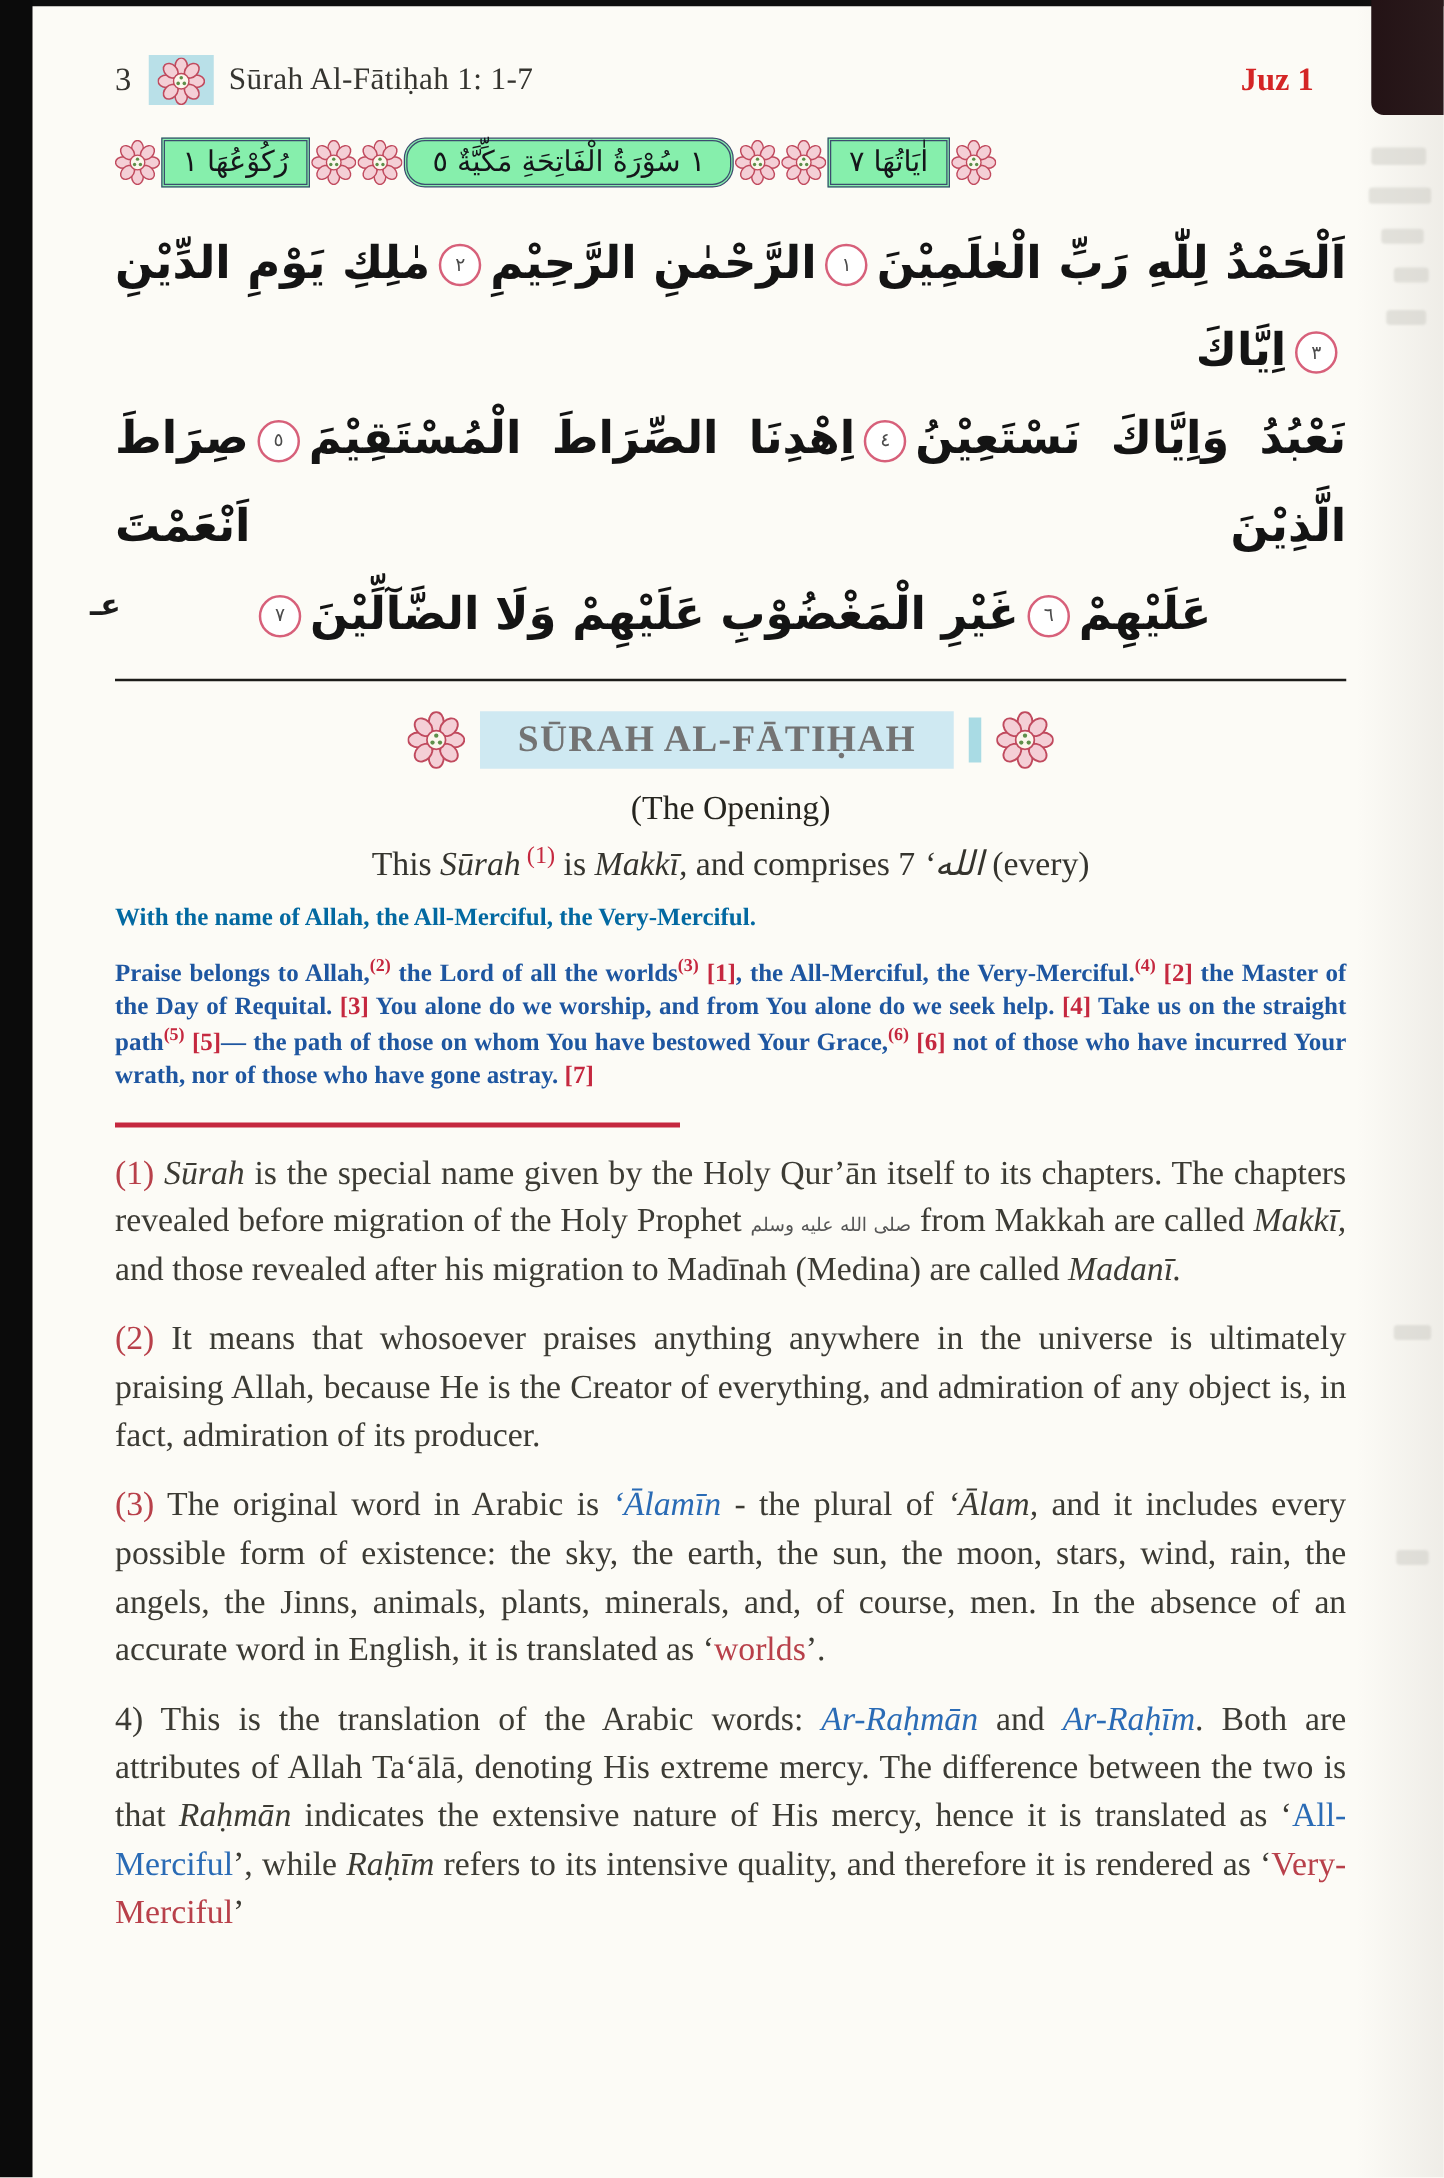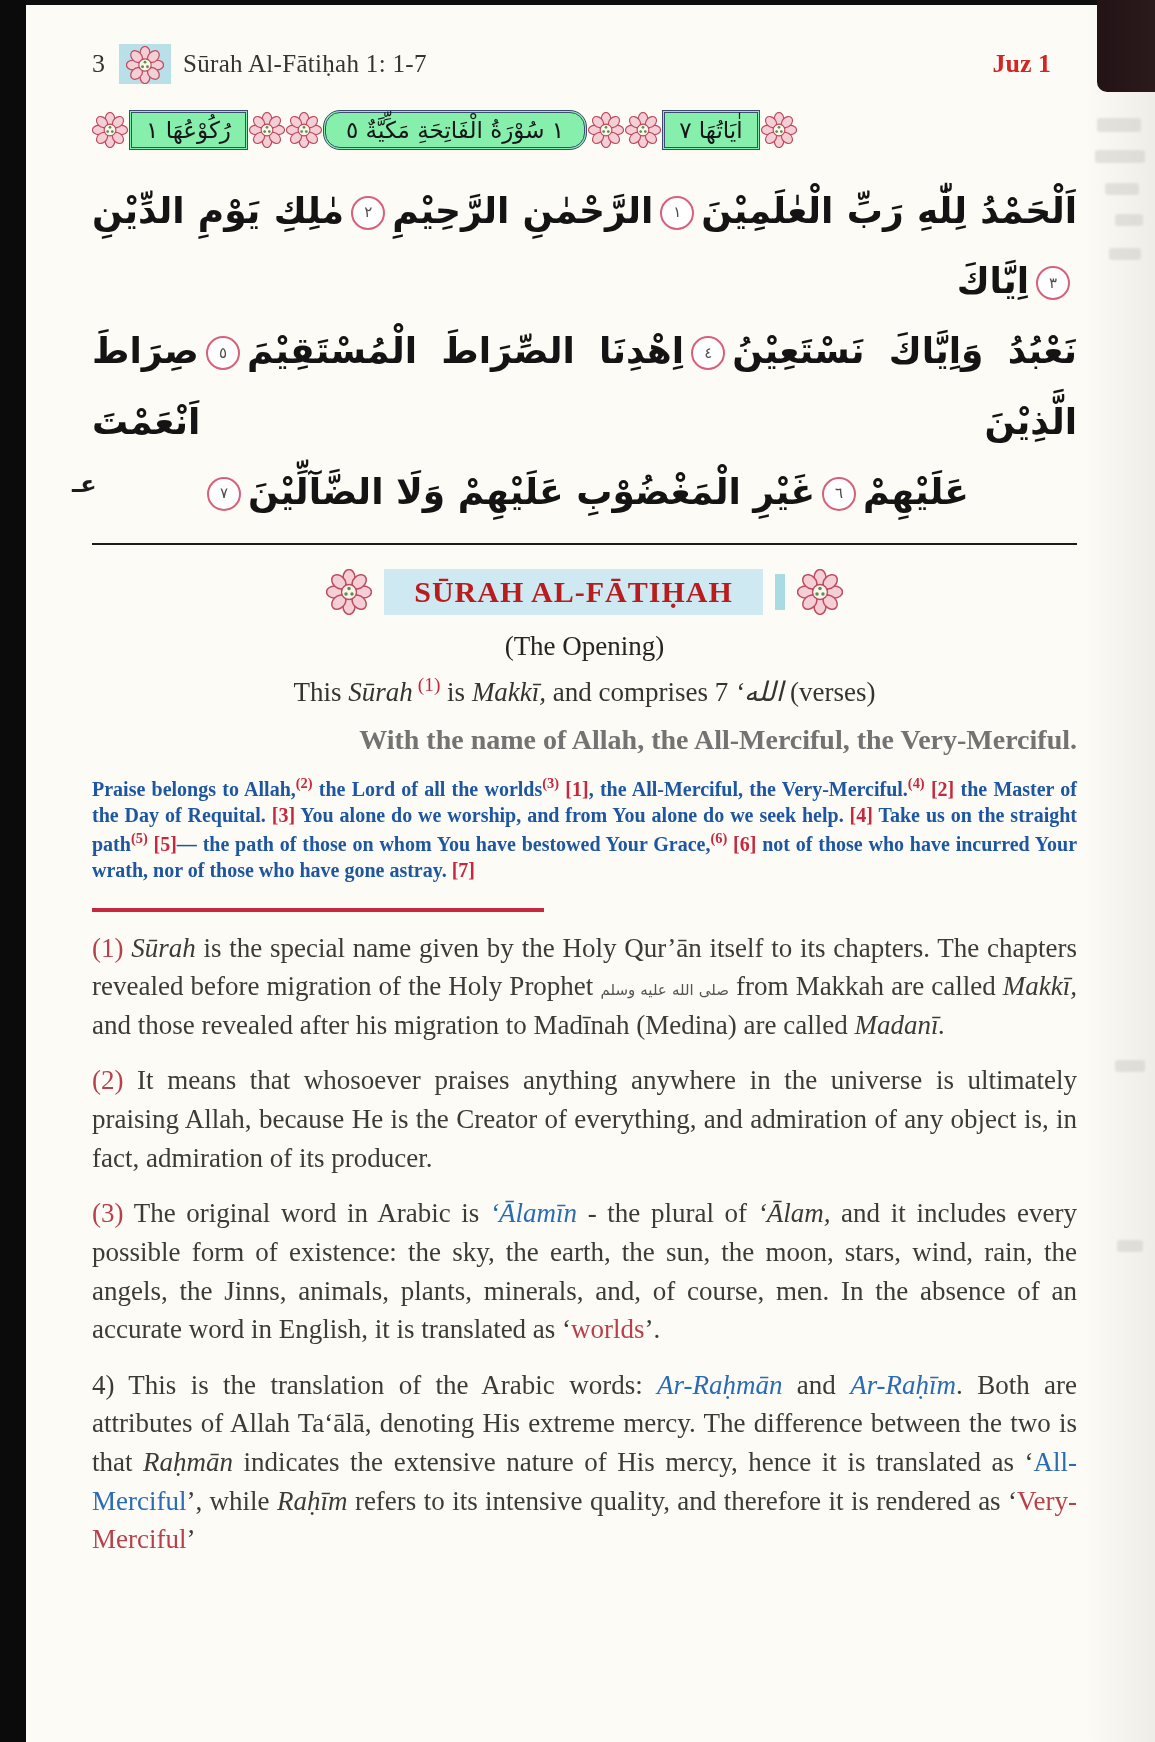--- a/index.html
+++ b/index.html
@@ -47,26 +47,26 @@
     margin:0 7px;vertical-align:middle;background:#fff;
   }
   .ruku-mark{position:absolute;left:44px;top:470px;font-family:"DejaVu Sans",sans-serif;
     font-size:24px;font-weight:bold;color:#1b1b1b;margin-left:28px;}
 
   .rule-black{border:none;border-top:2.5px solid #1d1c1a;margin:16px 0 0 0;}
 
   
   .title-row{display:flex;align-items:center;justify-content:center;margin-top:24px;gap:12px;}
   .title-box{background:#cfe9f2;padding:6px 30px;font-size:30px;font-weight:bold;
-    letter-spacing:1px;color:#b91c1c;}
+    letter-spacing:1px;color:#737373;}
   .teal-stub{width:10px;height:36px;background:#a9dbe4;display:inline-block;}
 
   .subtitle{text-align:center;font-size:27px;margin-top:16px;color:#26251f;}
   .intro{text-align:center;font-size:27px;margin-top:12px;color:#35342e;}
-  .tagline{text-align:right;font-size:28px;font-weight:bold;margin-top:16px;color:#737373;}
+  .tagline{text-align:left;font-size:20px;font-weight:bold;margin-top:16px;color:#0369a1;}
 
   
   .translation{font-size:20px;font-weight:bold;color:#1e56a0;text-align:justify;
     line-height:1.33;margin-top:18px;}
   .translation .seg-red{color:#c5283f;}
   .translation .seg-sup-red{color:#c5283f;}
 
   .red-rule{width:452px;height:4px;background:#c5283f;margin-top:24px;}
 
   
@@ -281,21 +281,21 @@
               </g>
             </g>
             <circle cx="20" cy="20" r="6.5" fill="#fbf6ec" stroke="#c04a5e" stroke-width="1.2"></circle>
             <circle cx="20" cy="17" r="1.5" fill="#5e8f4a"></circle>
             <circle cx="17.4" cy="21.8" r="1.5" fill="#5e8f4a"></circle>
             <circle cx="22.6" cy="21.8" r="1.5" fill="#5e8f4a"></circle>
           </svg></span>
     </div>
 
     <div class="subtitle">(The Opening)</div>
-    <div class="intro"><span class="seg-plain">This </span><span class="seg-italic">Sūrah</span><span class="seg-sup-red"> (1)</span><span class="seg-plain"> is </span><span class="seg-italic">Makkī,</span><span class="seg-plain"> and comprises 7 </span><span class="seg-italic">‘الله</span><span class="seg-plain"> (verses)</span></div>
+    <div class="intro"><span class="seg-plain">This </span><span class="seg-italic">Sūrah</span><span class="seg-sup-red"> (1)</span><span class="seg-plain"> is </span><span class="seg-italic">Makkī,</span><span class="seg-plain"> and comprises 7 </span><span class="seg-italic">‘الله</span><span class="seg-plain"> (every)</span></div>
     <div class="tagline">With the name of Allah, the All-Merciful, the Very-Merciful.</div>
 
     <div class="translation"><span class="seg-plain">Praise belongs to Allah,</span><span class="seg-sup-red">(2)</span><span class="seg-plain"> the Lord of all the worlds</span><span class="seg-sup-red">(3)</span><span class="seg-plain"> </span><span class="seg-red">[1]</span><span class="seg-plain">, the All-Merciful, the Very-Merciful.</span><span class="seg-sup-red">(4)</span><span class="seg-plain"> </span><span class="seg-red">[2]</span><span class="seg-plain"> the Master of the Day of Requital. </span><span class="seg-red">[3]</span><span class="seg-plain"> You alone do we worship, and from You alone do we seek help. </span><span class="seg-red">[4]</span><span class="seg-plain"> Take us on the straight path</span><span class="seg-sup-red">(5)</span><span class="seg-plain"> </span><span class="seg-red">[5]</span><span class="seg-plain">— the path of those on whom You have bestowed Your Grace,</span><span class="seg-sup-red">(6)</span><span class="seg-plain"> </span><span class="seg-red">[6]</span><span class="seg-plain"> not of those who have incurred Your wrath, nor of those who have gone astray. </span><span class="seg-red">[7]</span></div>
 
     <div class="red-rule"></div>
 
     <div class="footnote"><span class="seg-red">(1) </span><span class="seg-italic">Sūrah</span><span class="seg-plain"> is the special name given by the Holy Qur’ān itself to its chapters. The chapters revealed before migration of the Holy Prophet </span><span class="seg-pbuh">صلى الله عليه وسلم</span><span class="seg-plain"> from Makkah are called </span><span class="seg-italic">Makkī,</span><span class="seg-plain"> and those revealed after his migration to Madīnah (Medina) are called </span><span class="seg-italic">Madanī.</span></div>
     <div class="footnote"><span class="seg-red">(2) </span><span class="seg-plain">It means that whosoever praises anything anywhere in the universe is ultimately praising Allah, because He is the Creator of everything, and admiration of any object is, in fact, admiration of its producer.</span></div>
     <div class="footnote"><span class="seg-red">(3) </span><span class="seg-plain">The original word in Arabic is </span><span class="seg-blue-italic">‘Ālamīn</span><span class="seg-plain"> - the plural of </span><span class="seg-italic">‘Ālam,</span><span class="seg-plain"> and it includes every possible form of existence: the sky, the earth, the sun, the moon, stars, wind, rain, the angels, the Jinns, animals, plants, minerals, and, of course, men. In the absence of an accurate word in English, it is translated as ‘</span><span class="seg-red">worlds</span><span class="seg-plain">’.</span></div>
     <div class="footnote"><span class="seg-plain">4) </span><span class="seg-plain">This is the translation of the Arabic words: </span><span class="seg-blue-italic">Ar-Raḥmān</span><span class="seg-plain"> and </span><span class="seg-blue-italic">Ar-Raḥīm</span><span class="seg-plain">. Both are attributes of Allah Ta‘ālā, denoting His extreme mercy. The difference between the two is that </span><span class="seg-italic">Raḥmān</span><span class="seg-plain"> indicates the extensive nature of His mercy, hence it is translated as ‘</span><span class="seg-blue">All-Merciful</span><span class="seg-plain">’, while </span><span class="seg-italic">Raḥīm</span><span class="seg-plain"> refers to its intensive quality, and therefore it is rendered as ‘</span><span class="seg-red">Very-Merciful</span><span class="seg-plain">’</span></div>

